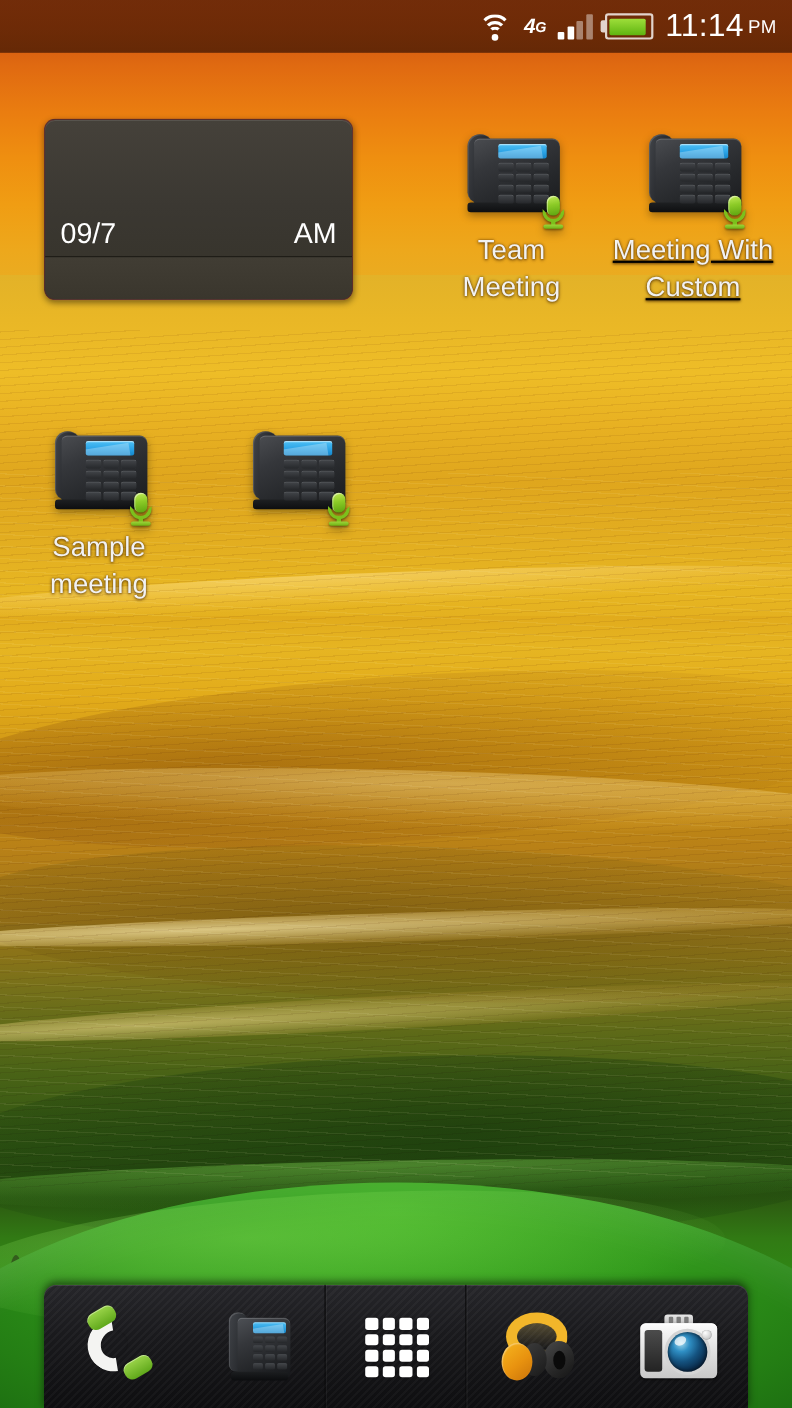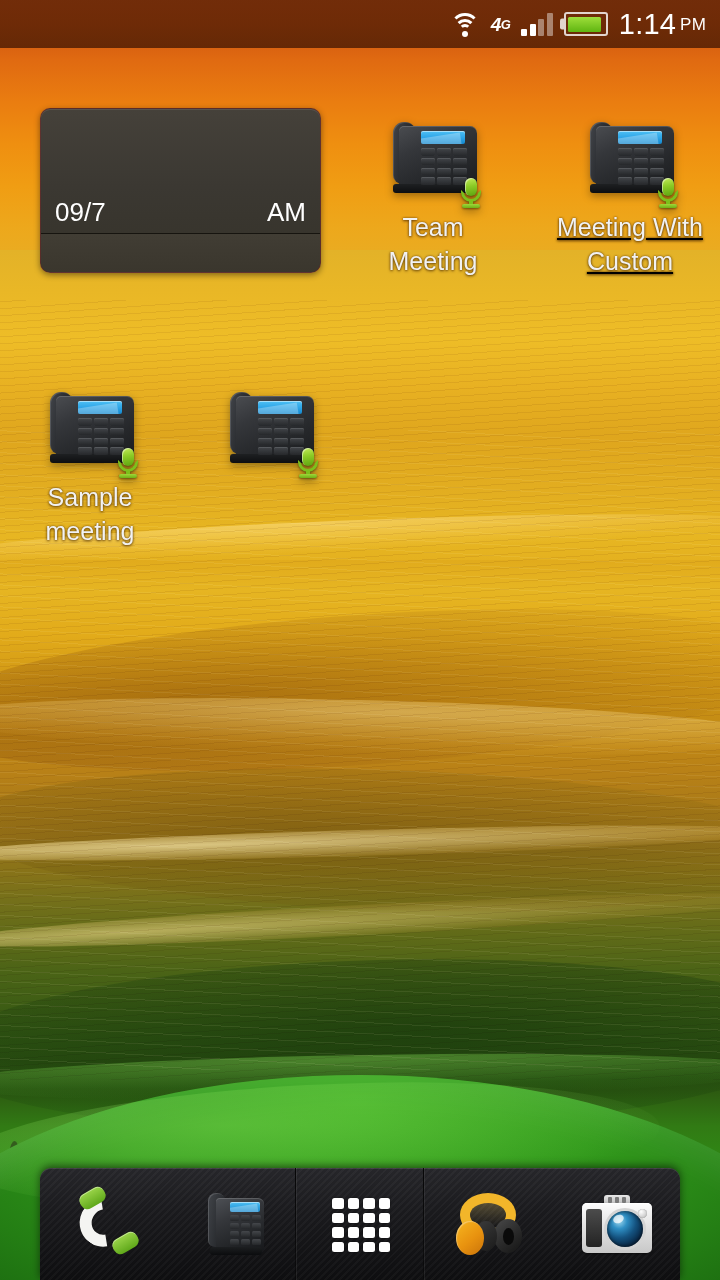--- a/index.html
+++ b/index.html
@@ -513,37 +513,37 @@
       </span>
   </span>
 
   <span class="sb-item">
     <span class="batt">
         <b></b>
       </span>
   </span>
 
   <span class="sb-item clocktxt">
-    <span>1:14</span>
+    <span>11:14</span>
     <small>PM</small>
   </span>
 </div>
 
 <div id="clockwidget">
   <div class="cw-main">
     <div class="cw-date">09/7</div>
     <div class="cw-ampm">AM</div>
   </div>
   <div class="cw-div"></div>
   <div class="cw-alarm"></div>
 </div>
 
 <div id="icongrid">
 
-  <div class="appicon" style="left:358px; top:118px;justify-content:flex-end;">
+  <div class="appicon" style="left:390px; top:118px;justify-content:flex-end;">
     <div class="icon-art">
       <div class="phone-handset"></div>
       <div class="phone-base"></div>
       <div class="phone-foot"></div>
       <div class="phone-lcd"></div>
       <div class="phone-keys">
           <b></b>
           <b></b>
           <b></b>
           <b></b>

